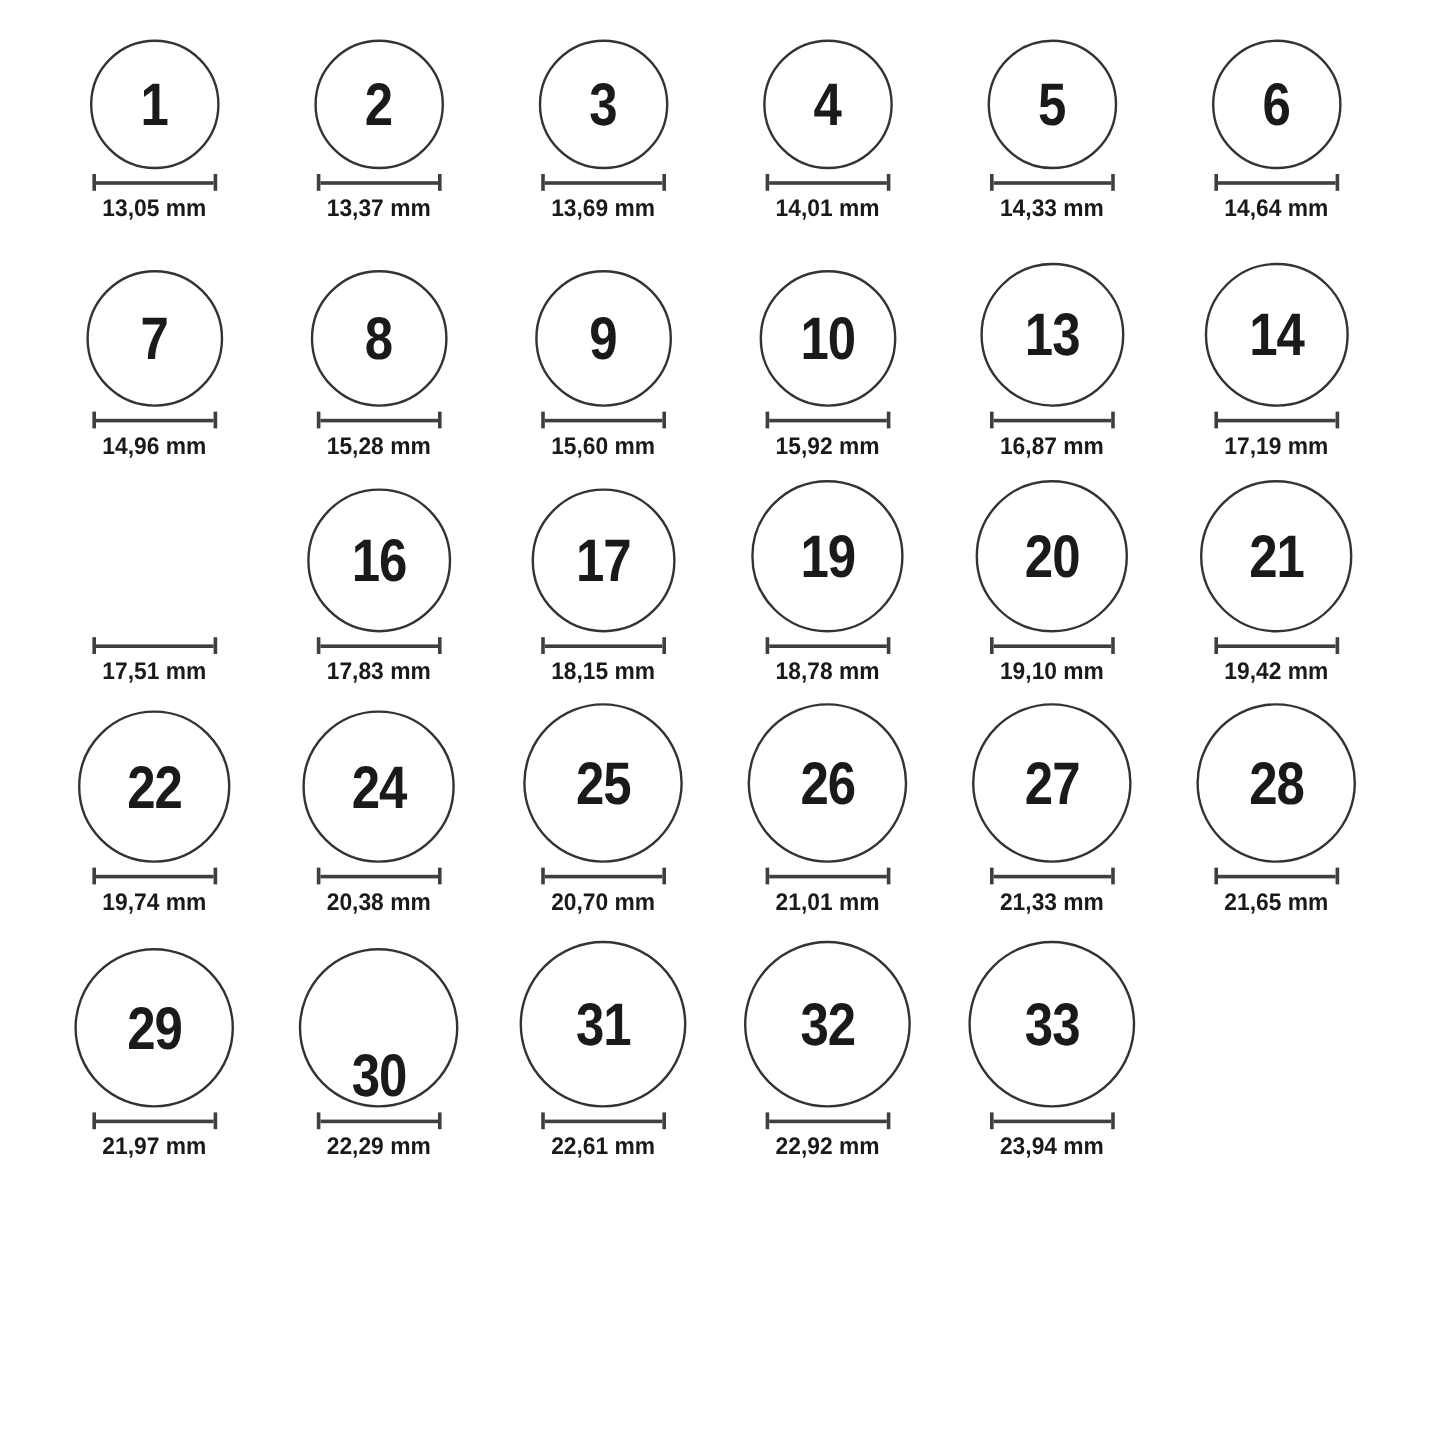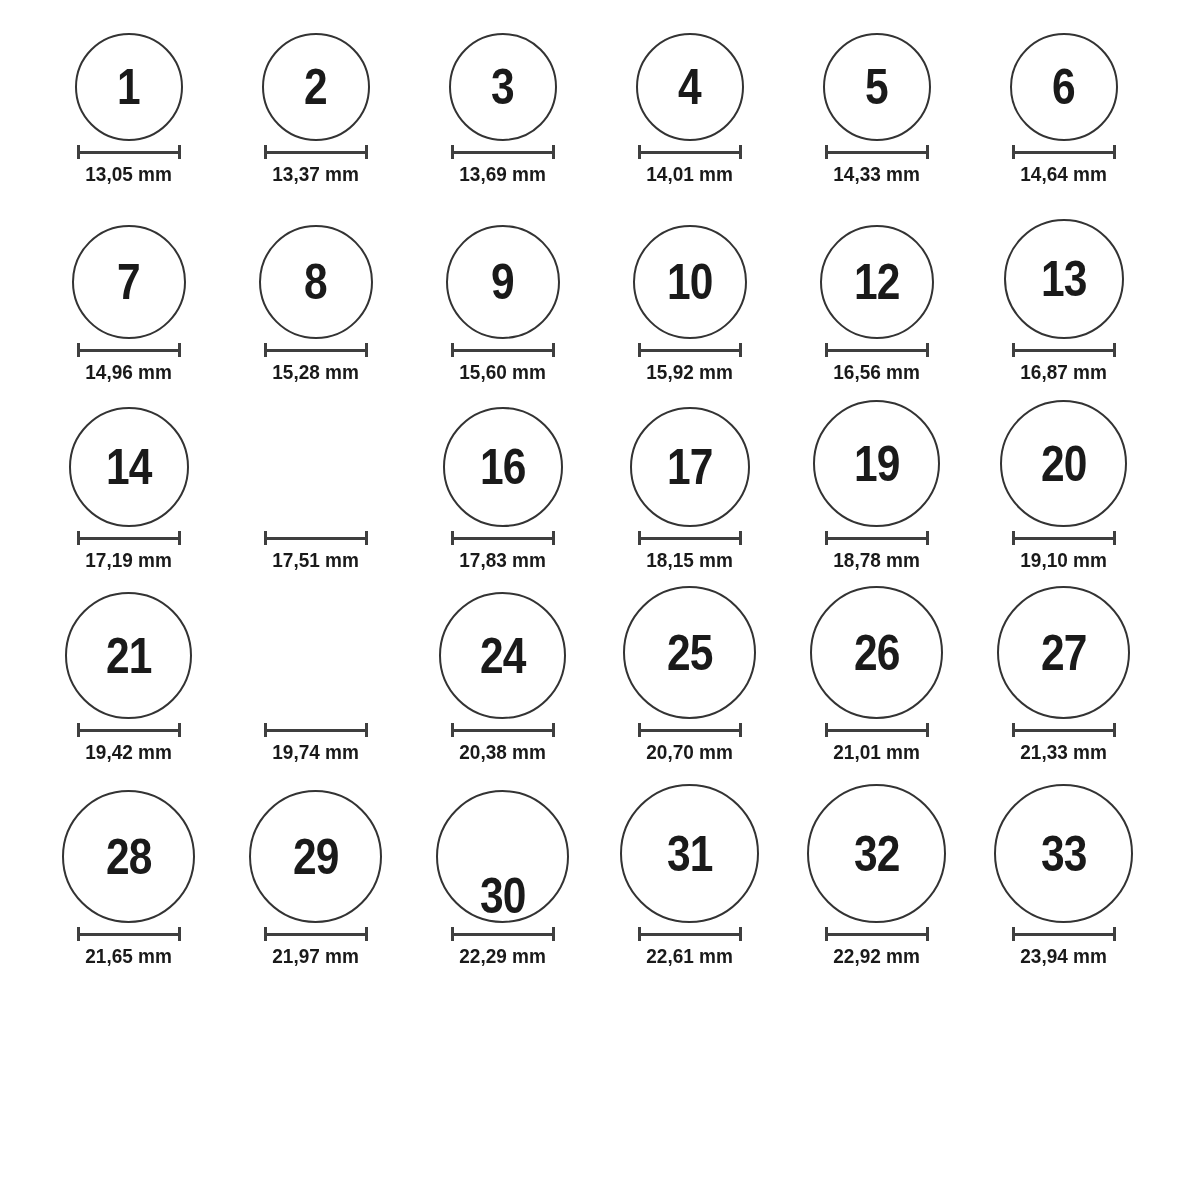--- a/index.html
+++ b/index.html
@@ -143,27 +143,20 @@
         <div class="label" style="color: rgb(26, 26, 26);">15,60 mm</div>
       </div>
       <div class="cell">
         <div class="circle" style="width: 114px; height: 114px; border-color: rgb(51, 51, 51);">
           <span class="num" style="color: rgb(26, 26, 26);">10</span>
         </div>
         <div class="measure" style="width: 104px;"></div>
         <div class="label" style="color: rgb(26, 26, 26);">15,92 mm</div>
       </div>
       <div class="cell">
-        <div class="circle" style="width: 114px; height: 114px; border-color: rgb(51, 51, 51);">
-          <span class="num" style="color: rgb(26, 26, 26);">12</span>
-        </div>
-        <div class="measure" style="width: 104px;"></div>
-        <div class="label" style="color: rgb(26, 26, 26);">16,56 mm</div>
-      </div>
-      <div class="cell">
         <div class="circle" style="width: 120px; height: 120px; border-color: rgb(51, 51, 51);">
           <span class="num" style="color: rgb(26, 26, 26);">13</span>
         </div>
         <div class="measure" style="width: 104px;"></div>
         <div class="label" style="color: rgb(26, 26, 26);">16,87 mm</div>
       </div>
       <div class="cell">
         <div class="circle" style="width: 120px; height: 120px; border-color: rgb(51, 51, 51);">
           <span class="num" style="color: rgb(26, 26, 26);">14</span>
         </div>
@@ -203,20 +196,23 @@
         <div class="label" style="color: rgb(26, 26, 26);">19,10 mm</div>
       </div>
       <div class="cell">
         <div class="circle" style="width: 127px; height: 127px; border-color: rgb(51, 51, 51);">
           <span class="num" style="color: rgb(26, 26, 26);">21</span>
         </div>
         <div class="measure" style="width: 104px;"></div>
         <div class="label" style="color: rgb(26, 26, 26);">19,42 mm</div>
       </div>
       <div class="cell">
+        <div class="circle" style="width: 127px; height: 127px; border-color: rgb(51, 51, 51);">
+          <span class="num" style="color: rgb(26, 26, 26);">22</span>
+        </div>
         <div class="measure" style="width: 104px;"></div>
         <div class="label" style="color: rgb(26, 26, 26);">19,74 mm</div>
       </div>
       <div class="cell">
         <div class="circle" style="width: 127px; height: 127px; border-color: rgb(51, 51, 51);">
           <span class="num" style="color: rgb(26, 26, 26);">24</span>
         </div>
         <div class="measure" style="width: 104px;"></div>
         <div class="label" style="color: rgb(26, 26, 26);">20,38 mm</div>
       </div>

